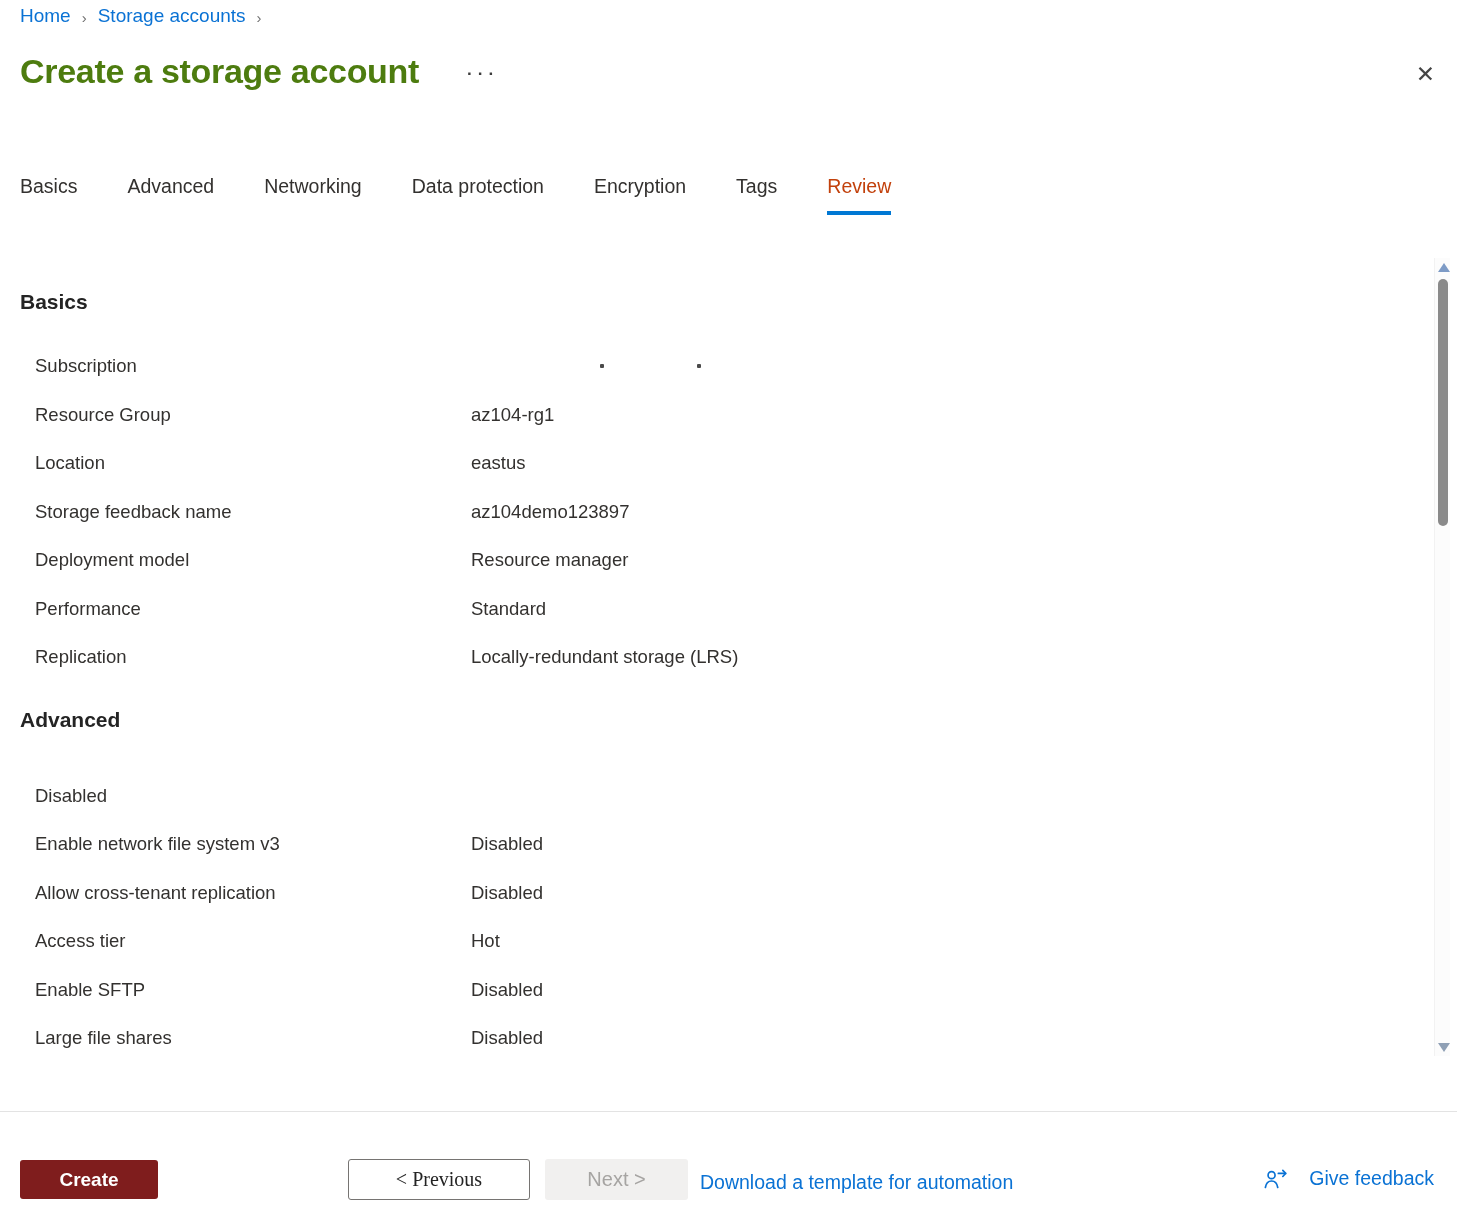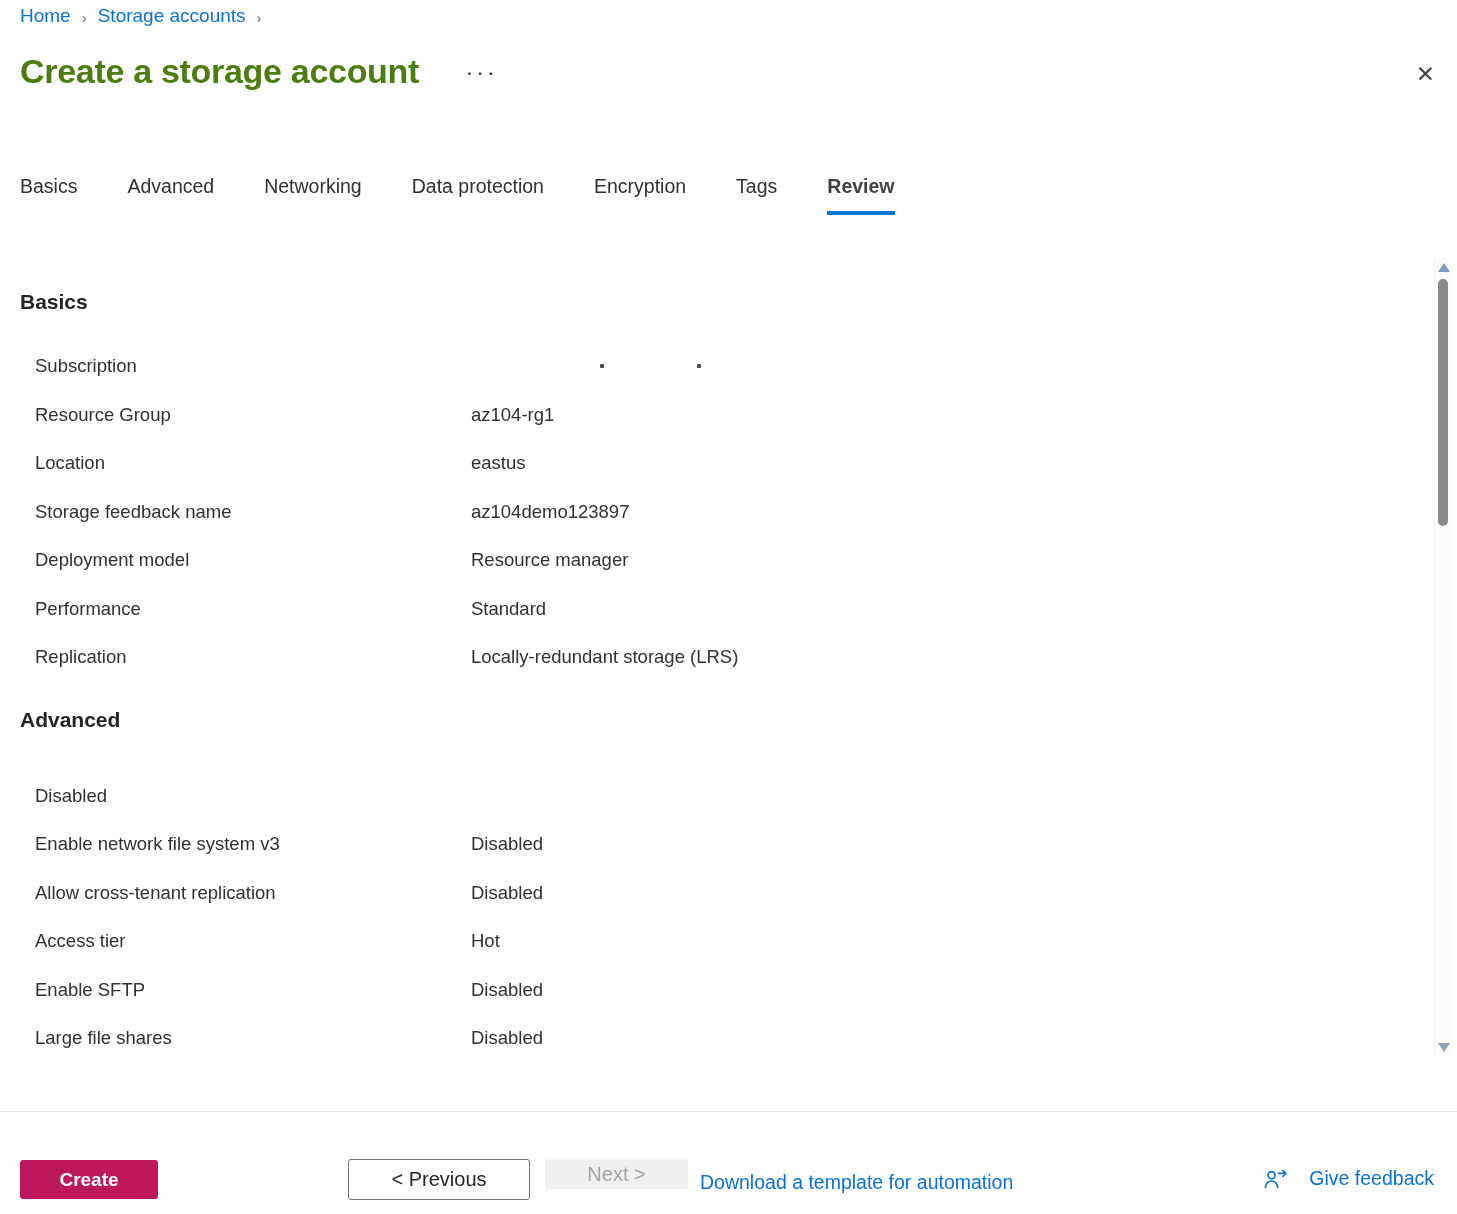--- a/index.html
+++ b/index.html
@@ -33,21 +33,21 @@
     font-size:23px; color:#454545; cursor:pointer; line-height:1;
   }
 
   
   .tabs {
     position:absolute; top:175px; left:20px;
     display:flex; gap:50px;
     font-size:19.5px; color:#33312f;
   }
   .tab { padding-bottom:13px; cursor:pointer; border-bottom:4px solid transparent; }
-  .tab.active { font-weight:700; color:#404040; border-bottom-color:#0078d4; }
+  .tab.active { font-weight:400; color:#c2410c; border-bottom-color:#0078d4; }
 
   
   .content { position:absolute; top:258px; left:0; width:1430px; }
   .section-heading { font-size:21px; font-weight:700; color:#242424; margin:32px 0 0 20px; }
   .section-heading.sec-1 { margin-top:26px; }
   .rows { margin-top:28px; }
   .rows.sec-1 { margin-top:40px; }
   .row {
     position:relative;
     display:flex; align-items:center;
@@ -71,30 +71,30 @@
   .scroll-down { bottom:4px; border-top:9px solid #8fa3b8; border-top-color:#8fa0b5; }
   .scroll-thumb {
     position:absolute; top:21px; left:3px; width:10px; height:247px;
     background:#8a8a8a; border-radius:5px; cursor:grab;
   }
 
   
   .divider { position:absolute; top:1111px; left:0; width:1457px; border-top:1px solid #e3e3e3; }
   .create-btn {
     position:absolute; left:20px; top:1160px; width:138px; height:39px;
-    background:#be185d; color:#ffffff; border:none; border-radius:3px;
+    background:#7f1d1d; color:#ffffff; border:none; border-radius:3px;
     font-family:inherit; font-size:19px; font-weight:700; cursor:pointer;
   }
   .prev-btn {
     position:absolute; left:348px; top:1159px; width:182px; height:41px;
     background:#ffffff; color:#242424; border:1.5px solid #767472; border-radius:3px;
-    font-family:Liberation Sans, sans-serif; font-size:20px; cursor:pointer;
+    font-family:Liberation Serif, serif; font-size:20px; cursor:pointer;
   }
   .next-btn {
-    position:absolute; left:545px; top:1159px; width:143px; height:30px;
+    position:absolute; left:545px; top:1159px; width:143px; height:41px;
     background:#f1f0ef; color:#a6a4a2; border:none; border-radius:3px;
     font-family:inherit; font-size:20px; cursor:default;
   }
   .download-link {
     position:absolute; left:700px; top:1171px;
     color:#0a72d4; font-size:19.5px; cursor:pointer;
   }
   .feedback {
     position:absolute; right:23px; top:1165px;
     display:flex; align-items:center; gap:20px;

